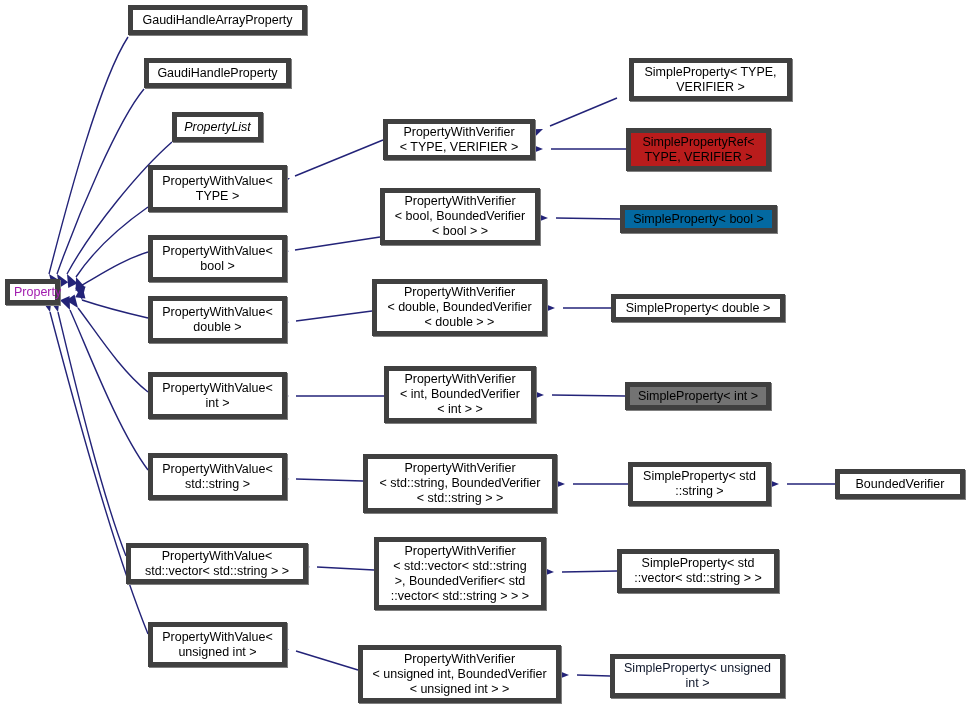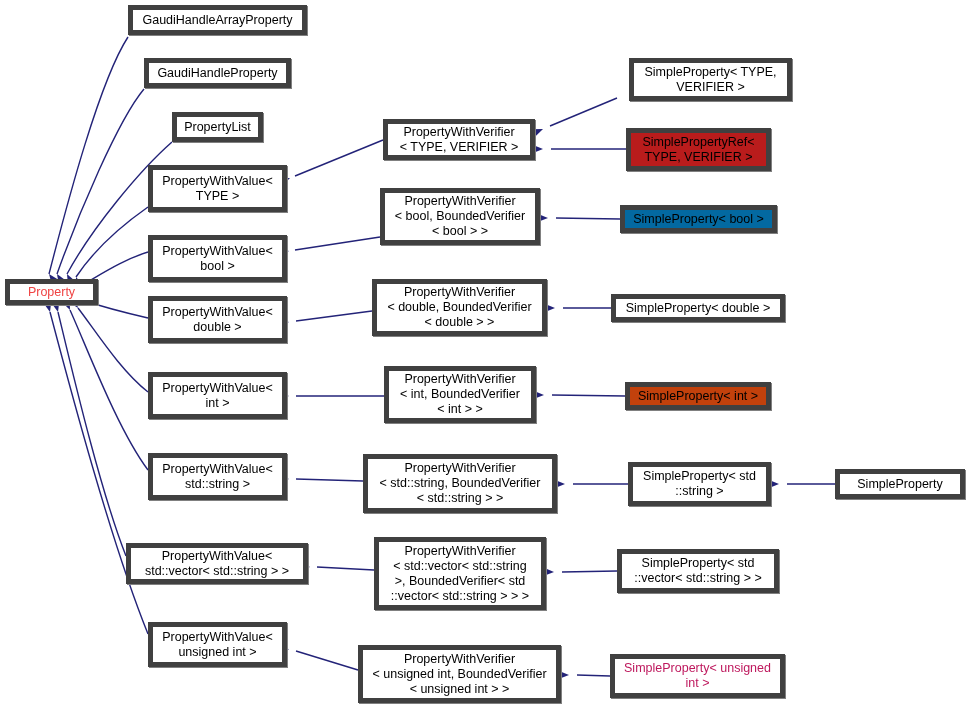--- a/index.html
+++ b/index.html
@@ -107,24 +107,24 @@
         <polygon points="548,218 535.0441771261817,212.6908895601761 534.9567417535634,223.09052200827804" fill="#232378"></polygon>
         <polygon points="555,308 541.9917346923762,302.8207110829311 542.0082982827078,313.22069789289753" fill="#232378"></polygon>
         <polygon points="544,395 531.0441771261817,389.69088956017606 530.9567417535634,400.09052200827807" fill="#232378"></polygon>
         <polygon points="565,484 551.9917346923762,478.8207110829311 552.0082982827078,489.22069789289753" fill="#232378"></polygon>
         <polygon points="554,572 541.0979151314781,566.5615989440407 540.9064895393743,576.9598370756999" fill="#232378"></polygon>
         <polygon points="569,675 556.0441771261817,669.6908895601761 555.9567417535634,680.0905220082781" fill="#232378"></polygon>
         <polygon points="779,484 765.9917346923762,478.8207110829311 766.0082982827078,489.22069789289753" fill="#232378"></polygon>
       </g>
   </svg>
   <div id="node-layer">
-      <div class="node-box" style="left: 5px; top: 279px; width: 93px; height: 26px; border-color: rgb(64, 64, 64); background: rgb(255, 255, 255); color: #ef4444;"><span class="node-label">Property</span></div>
+      <div class="node-box" style="left: 5px; top: 279px; width: 55px; height: 26px; border-color: rgb(64, 64, 64); background: rgb(255, 255, 255); color: #a21caf;"><span class="node-label">Property</span></div>
       <div class="node-box" style="left: 128px; top: 5px; width: 179px; height: 30px; border-color: rgb(64, 64, 64); background: rgb(255, 255, 255); color: rgb(0, 0, 0);"><span class="node-label">GaudiHandleArrayProperty</span></div>
       <div class="node-box" style="left: 144px; top: 58px; width: 147px; height: 30px; border-color: rgb(64, 64, 64); background: rgb(255, 255, 255); color: rgb(0, 0, 0);"><span class="node-label">GaudiHandleProperty</span></div>
-      <div class="node-box" style="left: 172px; top: 112px; width: 91px; height: 30px; border-color: rgb(64, 64, 64); background: rgb(255, 255, 255); color: rgb(0, 0, 0);"><span class="node-label">PropertyList</span></div>
+      <div class="node-box" style="left: 172px; top: 112px; width: 91px; height: 30px; border-color: rgb(64, 64, 64); background: rgb(255, 255, 255); color: rgb(0, 0, 0); font-style: italic;"><span class="node-label">PropertyList</span></div>
       <div class="node-box" style="left: 148px; top: 165px; width: 139px; height: 47px; border-color: rgb(64, 64, 64); background: rgb(255, 255, 255); color: rgb(0, 0, 0);"><span class="node-label">PropertyWithValue&lt;
 TYPE &gt;</span></div>
       <div class="node-box" style="left: 148px; top: 235px; width: 139px; height: 47px; border-color: rgb(64, 64, 64); background: rgb(255, 255, 255); color: rgb(0, 0, 0);"><span class="node-label">PropertyWithValue&lt;
 bool &gt;</span></div>
       <div class="node-box" style="left: 148px; top: 296px; width: 139px; height: 47px; border-color: rgb(64, 64, 64); background: rgb(255, 255, 255); color: rgb(0, 0, 0);"><span class="node-label">PropertyWithValue&lt;
 double &gt;</span></div>
       <div class="node-box" style="left: 148px; top: 372px; width: 139px; height: 47px; border-color: rgb(64, 64, 64); background: rgb(255, 255, 255); color: rgb(0, 0, 0);"><span class="node-label">PropertyWithValue&lt;
 int &gt;</span></div>
       <div class="node-box" style="left: 148px; top: 453px; width: 139px; height: 47px; border-color: rgb(64, 64, 64); background: rgb(255, 255, 255); color: rgb(0, 0, 0);"><span class="node-label">PropertyWithValue&lt;
 std::string &gt;</span></div>
@@ -152,22 +152,22 @@
 ::vector&lt; std::string &gt; &gt; &gt;</span></div>
       <div class="node-box" style="left: 358px; top: 645px; width: 203px; height: 58px; border-color: rgb(64, 64, 64); background: rgb(255, 255, 255); color: rgb(0, 0, 0);"><span class="node-label">PropertyWithVerifier
 &lt; unsigned int, BoundedVerifier
 &lt; unsigned int &gt; &gt;</span></div>
       <div class="node-box" style="left: 617px; top: 58px; width: 163px; height: 43px; border-color: rgb(64, 64, 64); background: rgb(255, 255, 255); color: rgb(0, 0, 0); margin-left: 12px;"><span class="node-label">SimpleProperty&lt; TYPE,
 VERIFIER &gt;</span></div>
       <div class="node-box" style="left: 626px; top: 128px; width: 145px; height: 43px; border-color: rgb(64, 64, 64); background: #b91c1c; color: rgb(0, 0, 0);"><span class="node-label">SimplePropertyRef&lt;
 TYPE, VERIFIER &gt;</span></div>
       <div class="node-box" style="left: 620px; top: 205px; width: 157px; height: 28px; border-color: rgb(64, 64, 64); background: #0369a1; color: rgb(0, 0, 0);"><span class="node-label">SimpleProperty&lt; bool &gt;</span></div>
       <div class="node-box" style="left: 611px; top: 294px; width: 174px; height: 28px; border-color: rgb(64, 64, 64); background: rgb(255, 255, 255); color: rgb(0, 0, 0);"><span class="node-label">SimpleProperty&lt; double &gt;</span></div>
-      <div class="node-box" style="left: 625px; top: 382px; width: 146px; height: 28px; border-color: rgb(64, 64, 64); background: #c2410c; color: rgb(0, 0, 0);"><span class="node-label">SimpleProperty&lt; int &gt;</span></div>
+      <div class="node-box" style="left: 625px; top: 382px; width: 146px; height: 28px; border-color: rgb(64, 64, 64); background: #737373; color: rgb(0, 0, 0);"><span class="node-label">SimpleProperty&lt; int &gt;</span></div>
       <div class="node-box" style="left: 628px; top: 462px; width: 143px; height: 44px; border-color: rgb(64, 64, 64); background: rgb(255, 255, 255); color: rgb(0, 0, 0);"><span class="node-label">SimpleProperty&lt; std
 ::string &gt;</span></div>
       <div class="node-box" style="left: 617px; top: 549px; width: 162px; height: 44px; border-color: rgb(64, 64, 64); background: rgb(255, 255, 255); color: rgb(0, 0, 0);"><span class="node-label">SimpleProperty&lt; std
 ::vector&lt; std::string &gt; &gt;</span></div>
-      <div class="node-box" style="left: 610px; top: 654px; width: 175px; height: 44px; border-color: rgb(64, 64, 64); background: rgb(255, 255, 255); color: #be185d;"><span class="node-label">SimpleProperty&lt; unsigned
+      <div class="node-box" style="left: 610px; top: 654px; width: 175px; height: 44px; border-color: rgb(64, 64, 64); background: rgb(255, 255, 255); color: #0f172a;"><span class="node-label">SimpleProperty&lt; unsigned
 int &gt;</span></div>
-      <div class="node-box" style="left: 835px; top: 469px; width: 130px; height: 30px; border-color: rgb(64, 64, 64); background: rgb(255, 255, 255); color: rgb(0, 0, 0);"><span class="node-label">SimpleProperty</span></div>
+      <div class="node-box" style="left: 835px; top: 469px; width: 130px; height: 30px; border-color: rgb(64, 64, 64); background: rgb(255, 255, 255); color: rgb(0, 0, 0);"><span class="node-label">BoundedVerifier</span></div>
     </div>
 </div>
 
 </body></html>

